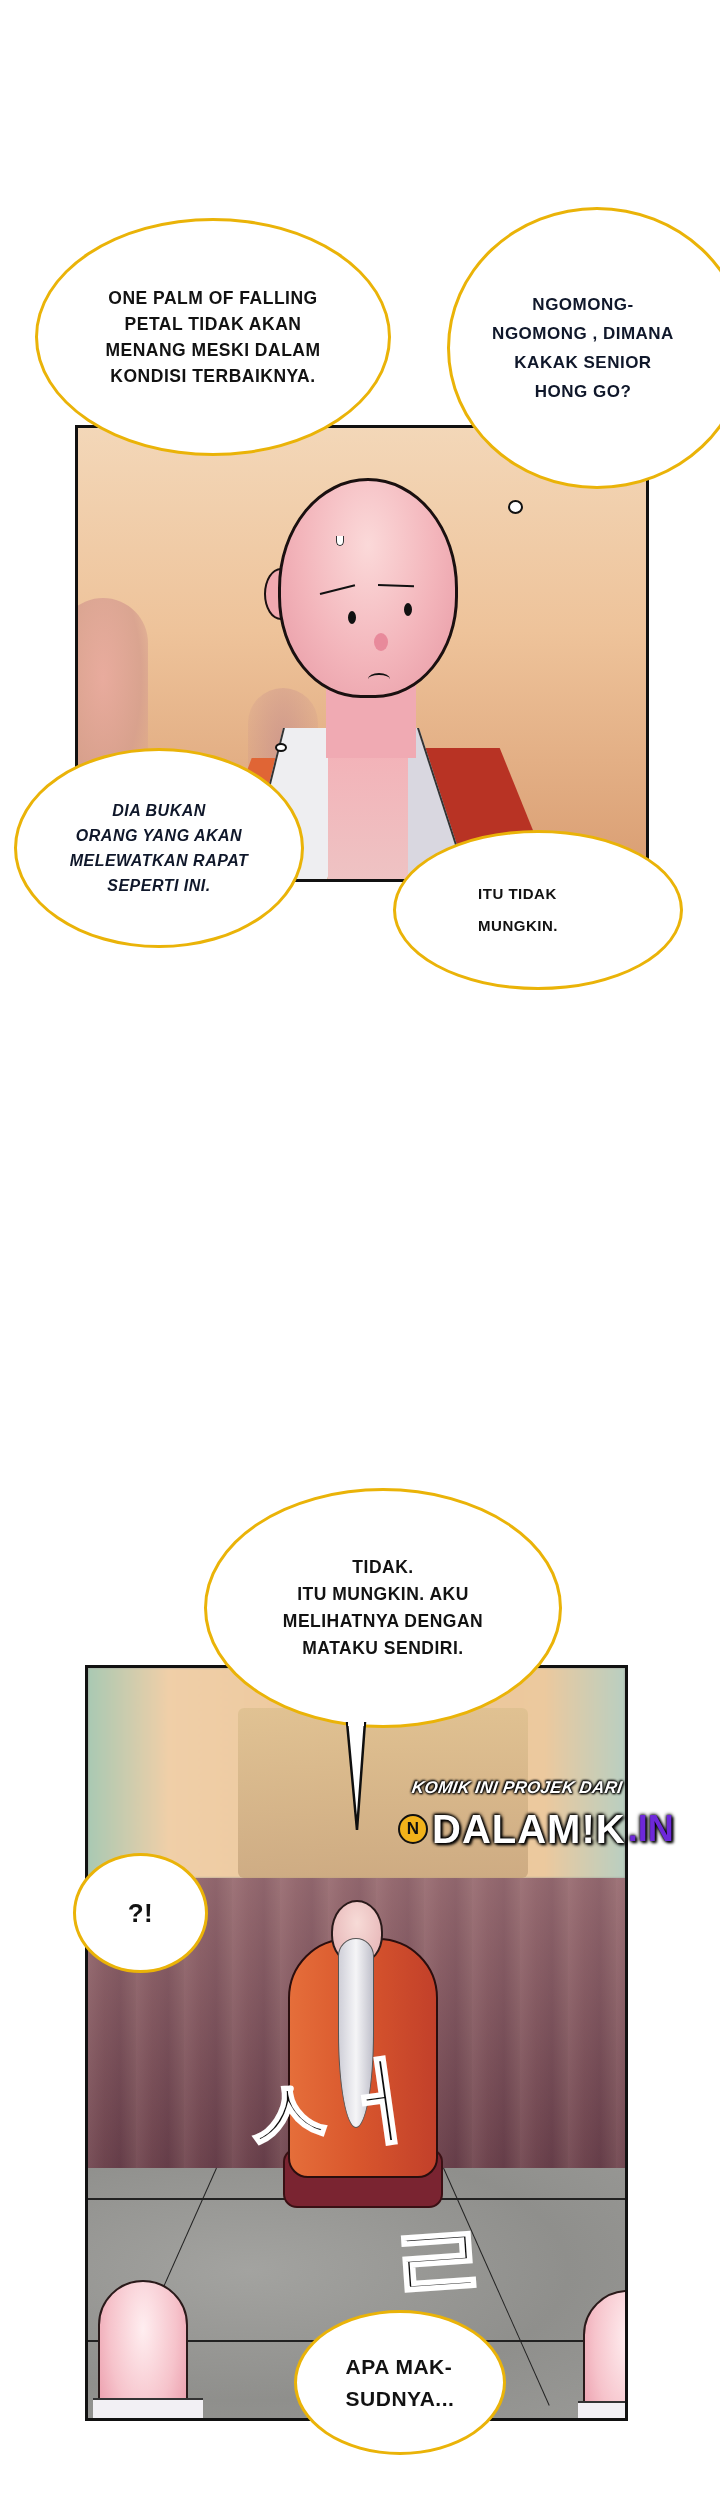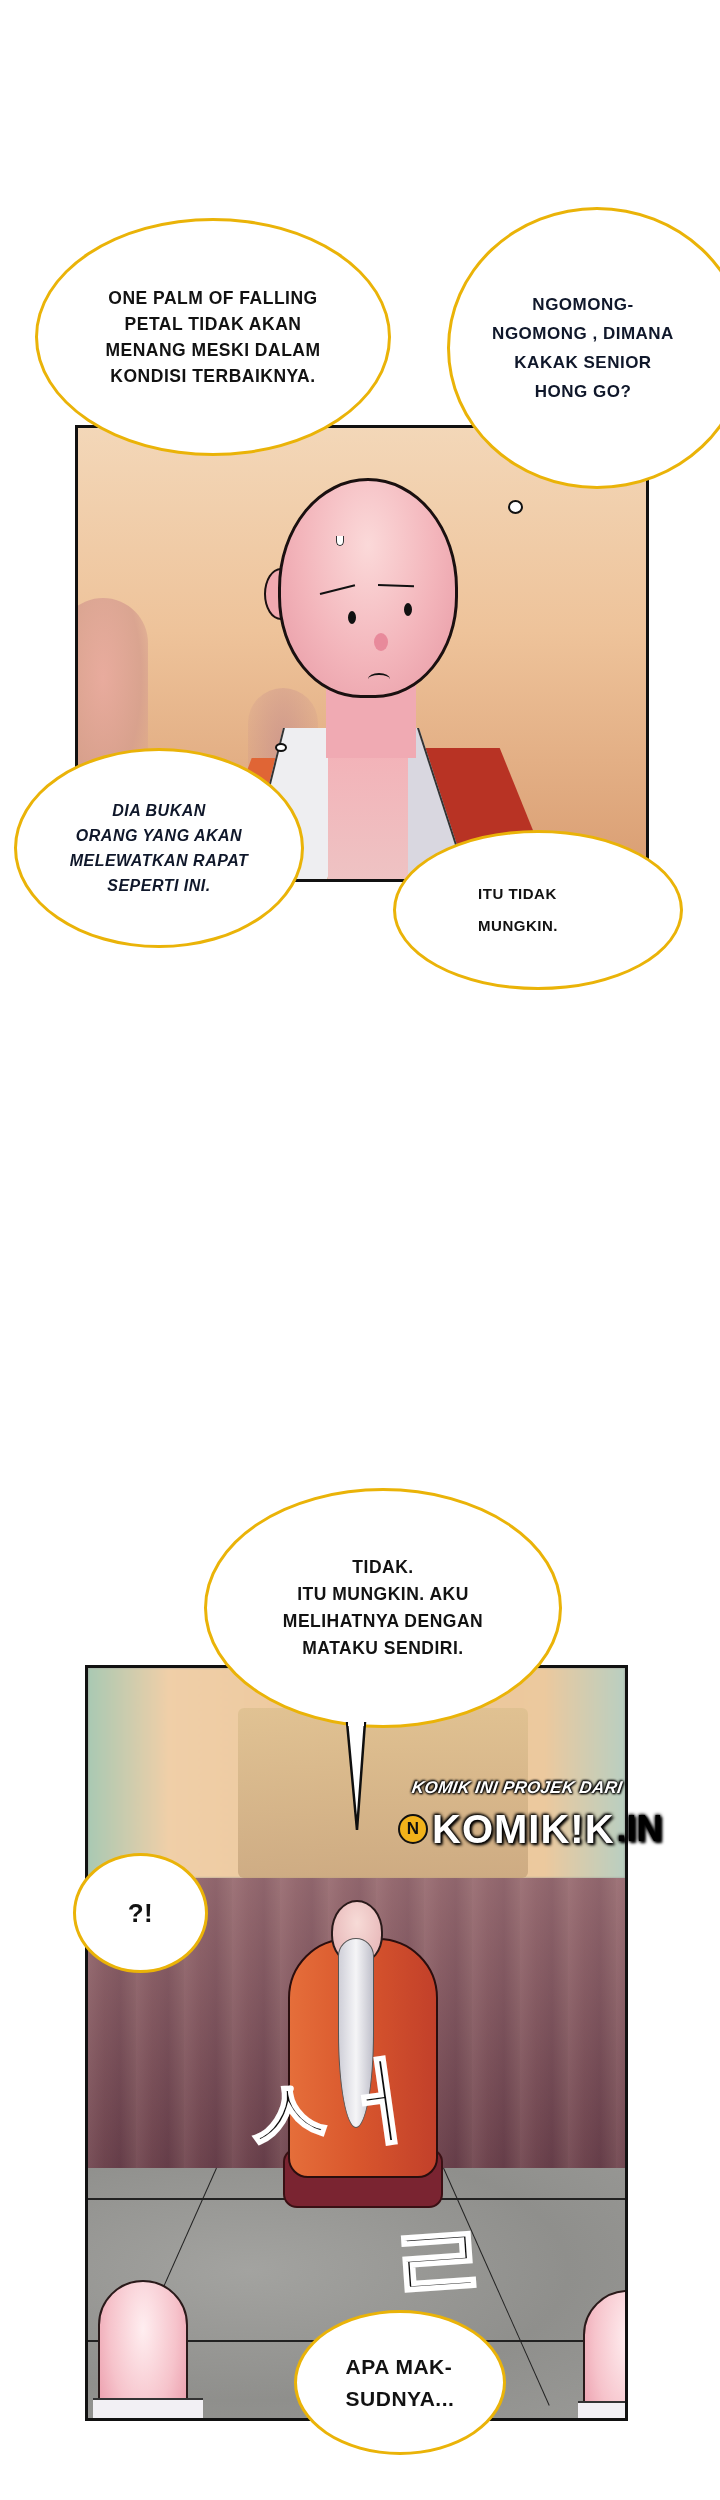--- a/index.html
+++ b/index.html
@@ -76,21 +76,21 @@
 
   
   .wm { position: absolute; z-index: 7; }
   .wm-top { left: 412px; top: 1778px; font-style: italic; font-weight: bold; font-size: 17px; color: #ffffff;
             text-shadow: 0 0 3px #000, 0 0 3px #000, 1px 1px 2px #000, -1px -1px 2px #000; transform: skewX(-8deg); letter-spacing: .3px; }
   .wm-logo { left: 398px; top: 1808px; display: flex; align-items: center; }
   .wm-badge { width: 30px; height: 30px; border-radius: 50%; background: #f2b21a; border: 2px solid #111; box-sizing: border-box;
               display: flex; align-items: center; justify-content: center; font-weight: bold; font-size: 17px; color: #111; }
   .wm-word { font-weight: bold; font-size: 40px; color: #fff; letter-spacing: 1px; line-height: 1;
              text-shadow: 0 0 3px #000, 0 0 4px #000, 2px 2px 3px #000, -1px -1px 3px #000; margin-left: 4px; }
-  .wm-tld { font-weight: bold; font-size: 36px; color: #000000; text-shadow: 0 0 3px #000, 0 0 4px #000, 2px 2px 3px #000; margin-left: 2px; }
+  .wm-tld { font-weight: bold; font-size: 36px; color: #6d28d9; text-shadow: 0 0 3px #000, 0 0 4px #000, 2px 2px 3px #000; margin-left: 2px; }
 </style>
 </head>
 <body>
 
 <div id="panel1" class="panel">
   <div class="abs p1-blur-left"></div>
   <div class="abs p1-blur-mid"></div>
   <div class="abs robe-orange-l"></div>
   <div class="abs robe-orange-r"></div>
   <div class="abs robe-white-l"></div>
@@ -177,15 +177,15 @@
 </div>
 
 <div class="bubble dark" style="left:294px;top:2310px;width:212px;height:145px;">
   <span class="txt" style="font-size:21px;line-height:32px;text-align:left;">APA MAK-
 SUDNYA...</span>
 </div>
 
 <div class="wm wm-top">KOMIK INI PROJEK DARI</div>
 <div class="wm wm-logo">
   <div class="wm-badge">N</div>
-  <span class="wm-word">KOMIK!K</span>
+  <span class="wm-word">DALAM!K</span>
   <span class="wm-tld">.IN</span>
 </div>
 
 </body></html>

